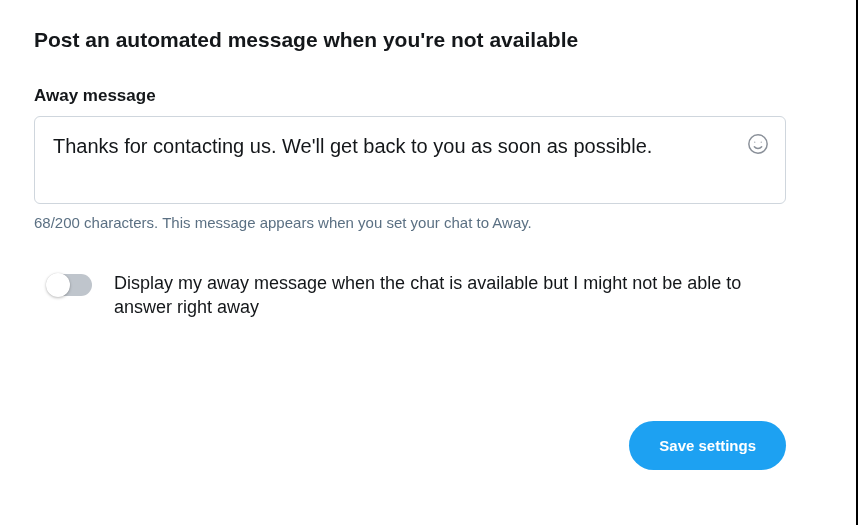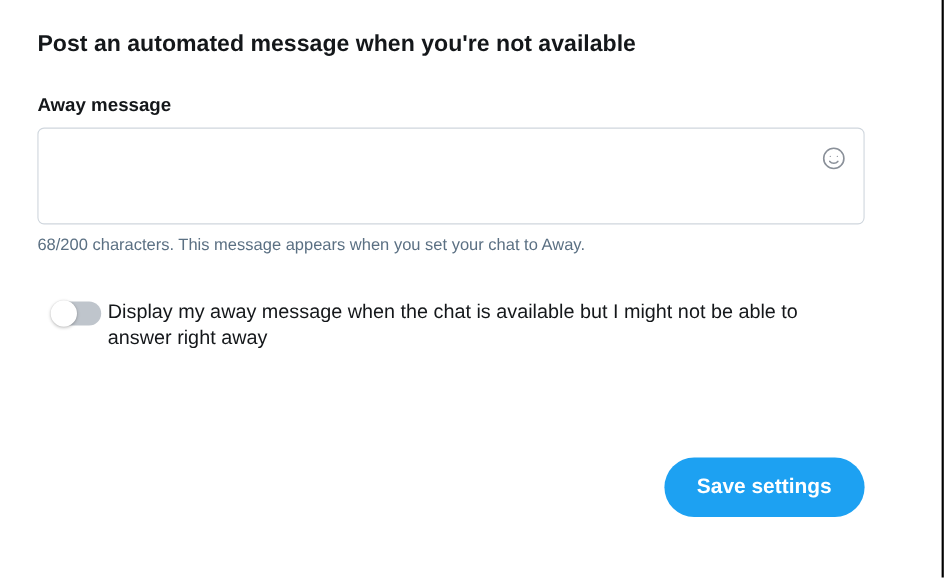--- a/index.html
+++ b/index.html
@@ -59,21 +59,21 @@
       border: none;
     }
     .helper-text {
       font-size: 15px;
       color: #5b7083;
       margin-top: 10px;
     }
     .toggle-row {
       display: flex;
       align-items: flex-start;
-      gap: 6px;
+      gap: 22px;
       margin-top: 40px;
       padding-left: 14px;
     }
     .toggle {
       position: relative;
       width: 44px;
       height: 22px;
       background: #bfc5cc;
       border-radius: 12px;
       flex-shrink: 0;
@@ -97,37 +97,38 @@
       color: #14171a;
     }
     .actions {
       position: absolute;
       right: 70px;
       bottom: 55px;
     }
     .save-btn {
       background: #1da1f2;
       color: #fff;
-      font-size: 19px;
+      font-size: 15px;
       font-weight: 600;
       border: none;
       border-radius: 30px;
       padding: 16px 30px;
       cursor: pointer;
     }
   </style>
 </head>
 <body>
 
 <div class="container">
   <h2 class="page-title">Post an automated message when you're not available</h2>
 
   <div class="field-label">Away message</div>
 
   <div class="textarea-wrap">
+    <div class="textarea-content" contenteditable="true" style="">Thanks for contacting us. We'll get back to you as soon as possible.</div>
     <button class="emoji-btn">
       <svg width="22" height="22" viewBox="0 0 24 24" fill="none" stroke="currentColor" stroke-width="1.6">
         <circle cx="12" cy="12" r="10"></circle>
         <circle cx="8.5" cy="10" r="0.6" fill="currentColor" stroke="none"></circle>
         <circle cx="15.5" cy="10" r="0.6" fill="currentColor" stroke="none"></circle>
         <path d="M8 15c1 1.2 2.5 1.8 4 1.8s3-0.6 4-1.8" stroke-linecap="round"></path>
       </svg>
     </button>
   </div>
 

